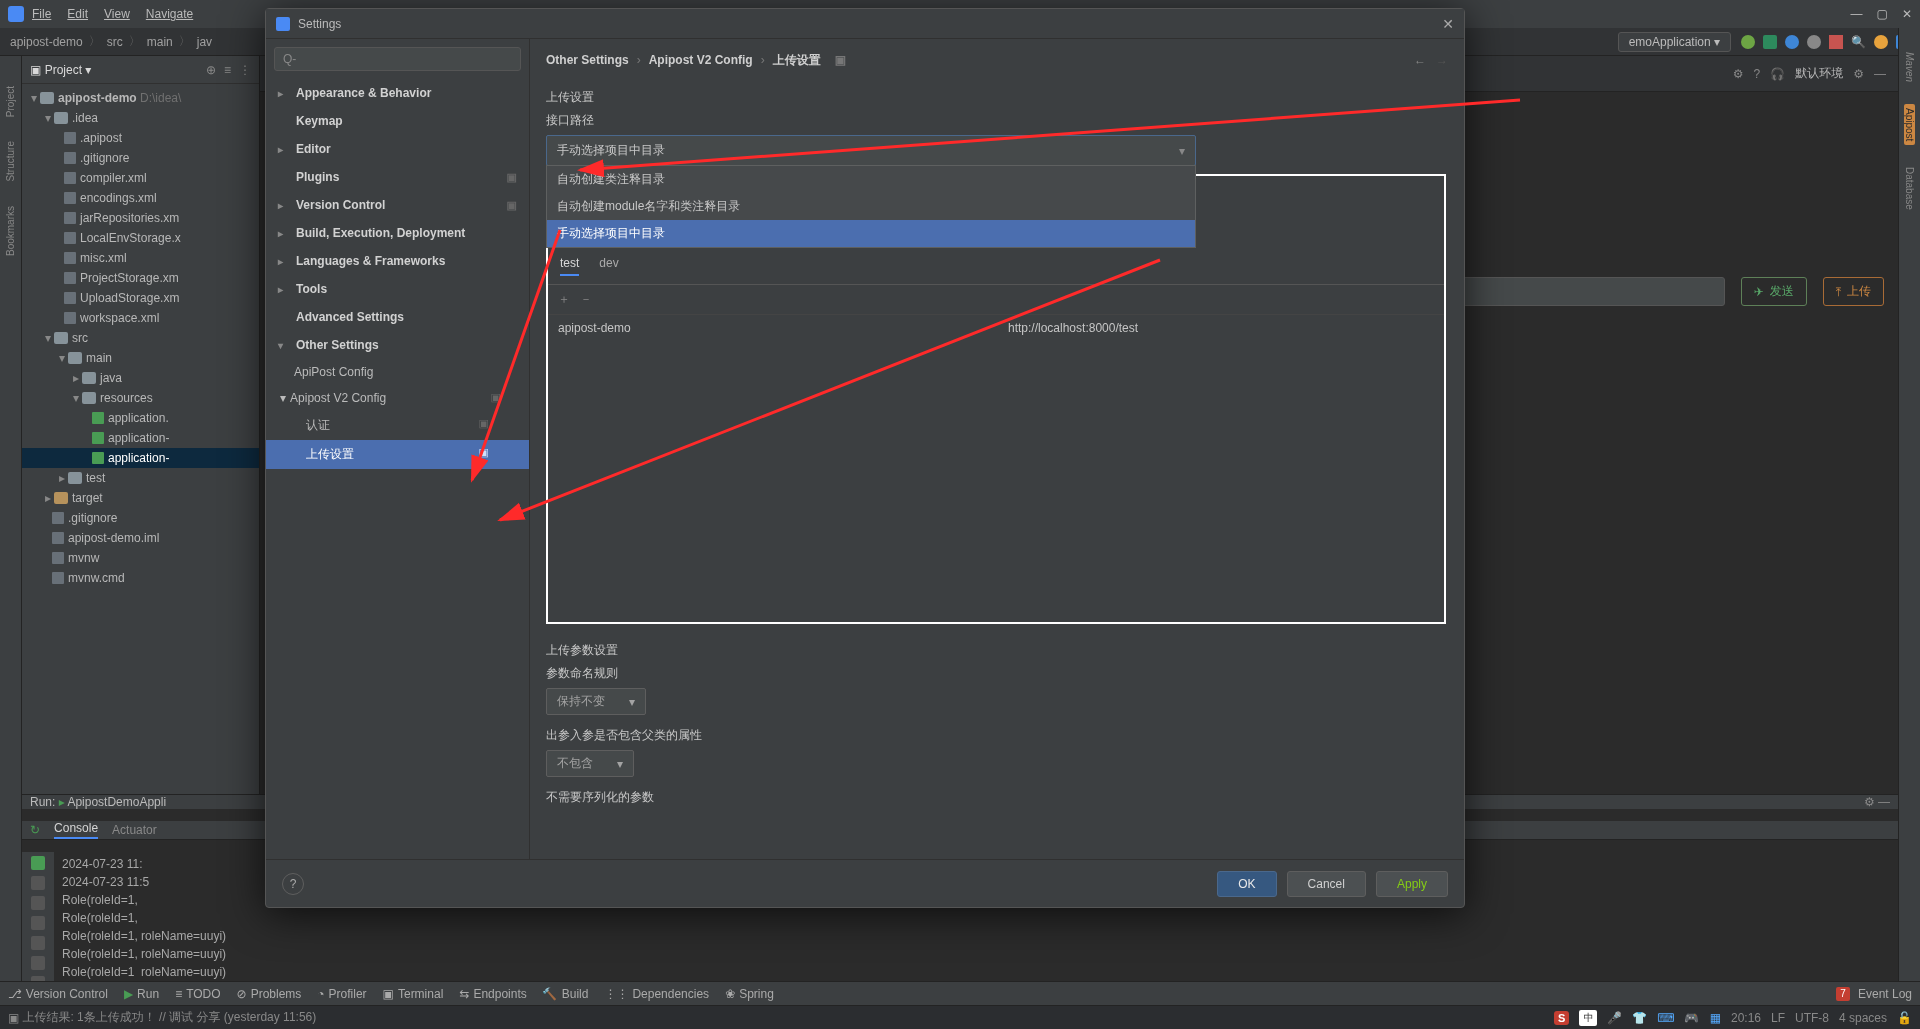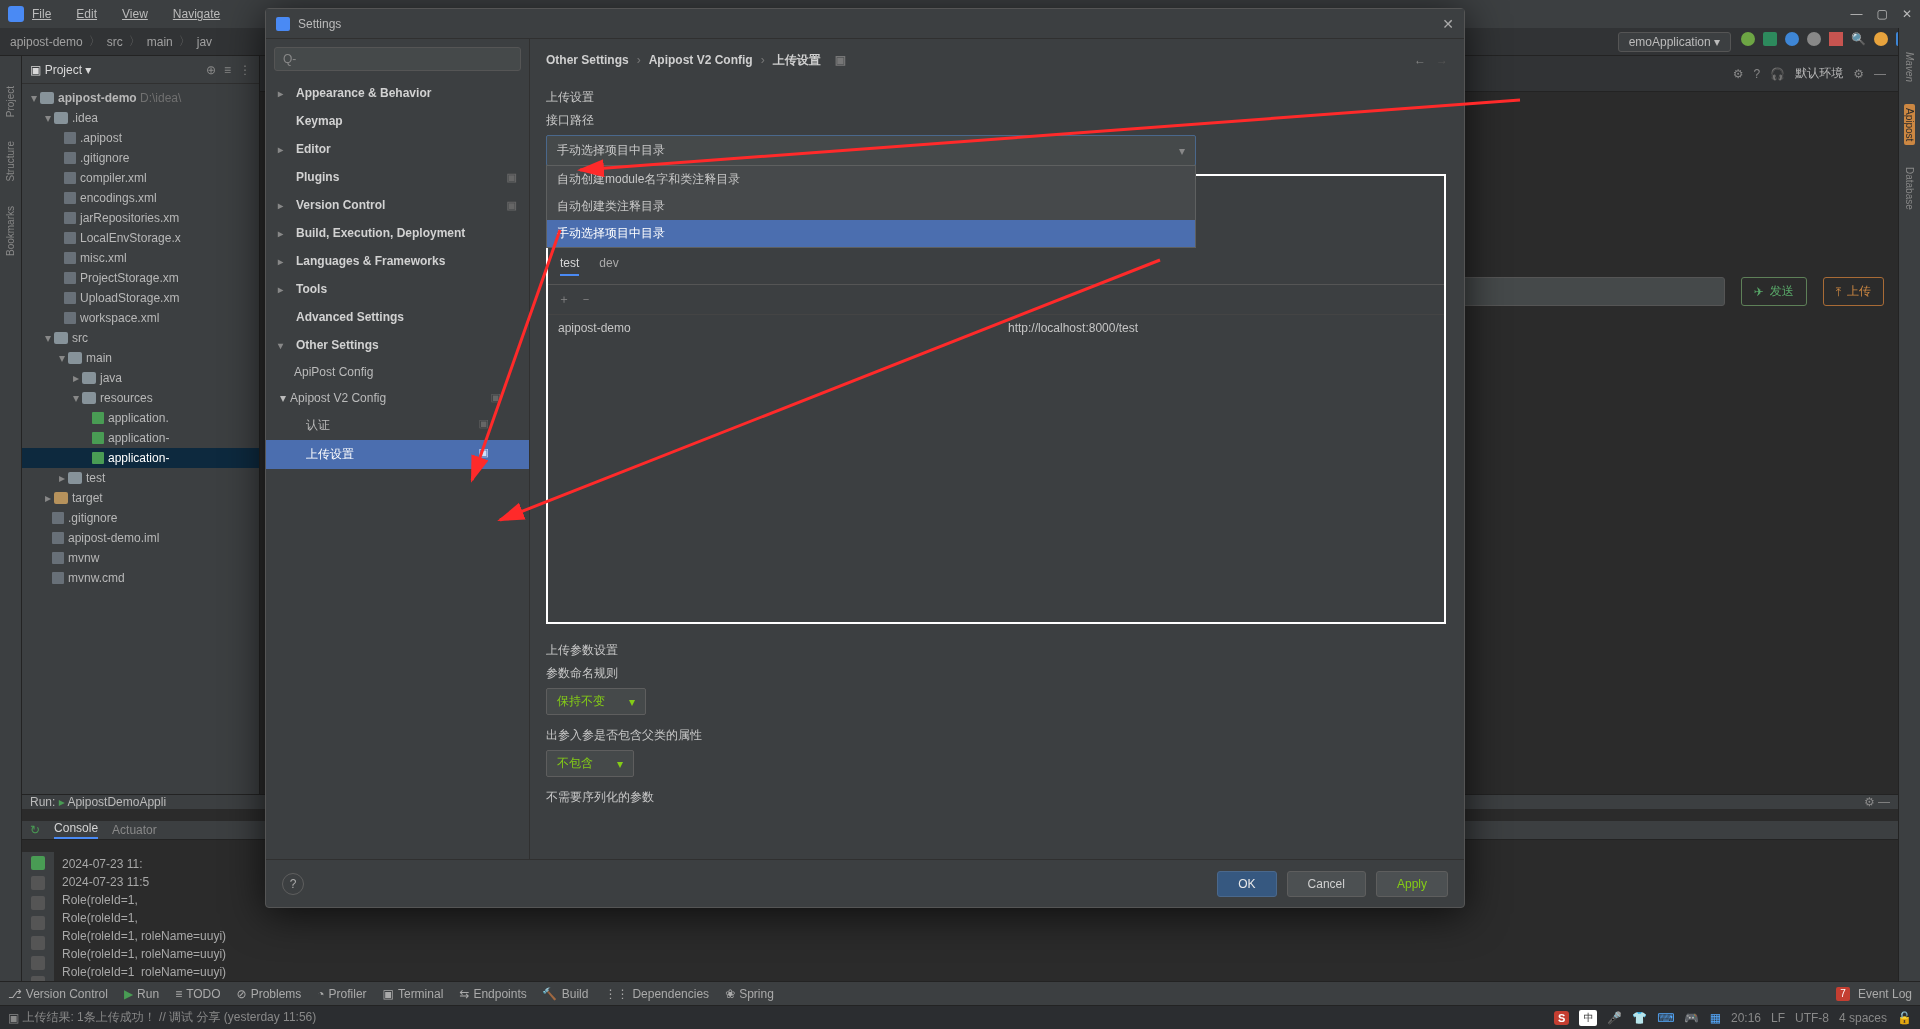--- a/index.html
+++ b/index.html
@@ -1,25 +1,25 @@
 <!DOCTYPE html>
 <html><head>
 <meta charset="utf-8">
 <style>
 * { margin: 0; padding: 0; box-sizing: border-box; font-family: "Segoe UI", Arial, sans-serif; font-size: 12px; }
 body { background: #2b2b2b; color: #bbbbbb; width: 1920px; height: 1029px; overflow: hidden; position: relative; }
 .titlebar { height: 28px; background: #3c3f41; display: flex; align-items: center; padding: 0 8px; color: #bbb; }
 .titlebar .logo { width: 16px; height: 16px; background: #4a8af4; border-radius: 3px; margin-right: 8px; }
-.menubar { display: flex; gap: 25px; }
+.menubar { display: flex; gap: 16px; }
 .menubar span { cursor: pointer; }
 .win-controls { margin-left: auto; display: flex; gap: 14px; font-size: 14px; }
 .toolbar2 { height: 28px; background: #313335; display: flex; align-items: center; padding: 0 10px; border-bottom: 1px solid #232323; }
 .breadcrumb { display: flex; gap: 6px; align-items: center; color: #a0a0a0; font-size: 12px; }
 .breadcrumb .sep { color: #666; }
-.toolbar-right { margin-left: auto; display: flex; align-items: flex-start; gap: 10px; }
+.toolbar-right { margin-left: auto; display: flex; align-items: center; gap: 10px; }
 .run-select { background: #3c3f41; border: 1px solid #555; padding: 2px 10px; border-radius: 3px; color: #bbb; }
 .ticons { display: flex; gap: 8px; align-items: center; }
 .ticon { width: 14px; height: 14px; display: inline-block; }
 .green { background: #6da544; border-radius: 50%; }
 .bug { background: #2d8a5d; border-radius: 2px; }
 .red { background: #c75450; }
 .blue { background: #3e86d6; border-radius: 2px; }
 .yellow { background: #e8a33d; border-radius: 50%; }
 .left-stripe { position: absolute; top: 56px; bottom: 24px; left: 0; width: 22px; background: #3c3f41; border-right: 1px solid #232323; display: flex; flex-direction: column; align-items: center; padding-top: 30px; gap: 24px; }
 .stripe-txt { writing-mode: vertical-rl; transform: rotate(180deg); color: #888; font-size: 10px; }
@@ -103,21 +103,21 @@
 .area-box { border: 2px solid #fff; margin-top: 8px; padding: 0; width: 900px; height: 450px; position: relative; }
 .env-tabs { display: flex; gap: 20px; padding: 8px 12px; border-bottom: 1px solid #555; }
 .env-tabs span { color: #aaa; cursor: pointer; padding-bottom: 4px; }
 .env-tabs .act { color: #d9d9d9; border-bottom: 2px solid #4a8af4; }
 .tbl-tools { padding: 6px 10px; display: flex; gap: 10px; color: #888; border-bottom: 1px solid #444; }
 .tblh { display: flex; border-bottom: 1px solid #444; }
 .tblh div { padding: 6px 10px; color: #c6c6c6; font-size: 12px; }
 .tblr { display: flex; }
 .tblr div { padding: 6px 10px; color: #c6c6c6; font-size: 12px; }
 .col1 { width: 450px; } .col2 { flex: 1; }
-.small-combo { border: 1px solid #5e5e5e; background: #45494a; padding: 4px 10px; border-radius: 2px; color: #84cc16; display: inline-flex; align-items: center; gap: 24px; }
+.small-combo { border: 1px solid #5e5e5e; background: #45494a; padding: 4px 10px; border-radius: 2px; color: #a3a3a3; display: inline-flex; align-items: center; gap: 24px; }
 .dlg-footer { height: 48px; display: flex; align-items: center; justify-content: flex-start; padding: 0 16px; border-top: 1px solid #303030; gap: 10px; }
 .help-ico { width: 22px; height: 22px; border: 1px solid #5e5e5e; border-radius: 11px; display: inline-flex; align-items: center; justify-content: center; color: #aaa; }
 .dlg-footer .spacer { flex: 1; }
 .btn { padding: 5px 20px; border-radius: 3px; border: 1px solid #5e5e5e; background: #4c5052; color: #d0d0d0; cursor: pointer; }
 .btn.primary { background: #365880; border-color: #4a688c; color: #e8e8e8; }
 .btn.disabled { color: #84cc16; }
 svg.arrows { position: absolute; top: 0; left: 0; pointer-events: none; z-index: 50; }
 </style>
 </head>
 <body>
@@ -511,22 +511,22 @@
       </div>
       <div class="dlg-content">
         <div class="section-t">上传设置</div>
         <div class="lbl">接口路径</div>
         <div class="combo">
           <div class="combo-sel">
               <span>手动选择项目中目录</span>
               <span class="dd">▾</span>
             </div>
           <div class="combo-list">
+            <div class="opt">自动创建类注释目录</div>
             <div class="opt">自动创建module名字和类注释目录</div>
-            <div class="opt">自动创建类注释目录</div>
             <div class="opt sel">手动选择项目中目录</div>
           </div>
         </div>
         <div class="area-box">
           <div style="height:72px"></div>
           <div class="env-tabs">
             <span class="act">test</span>
             <span>dev</span>
           </div>
           <div class="tbl-tools">

